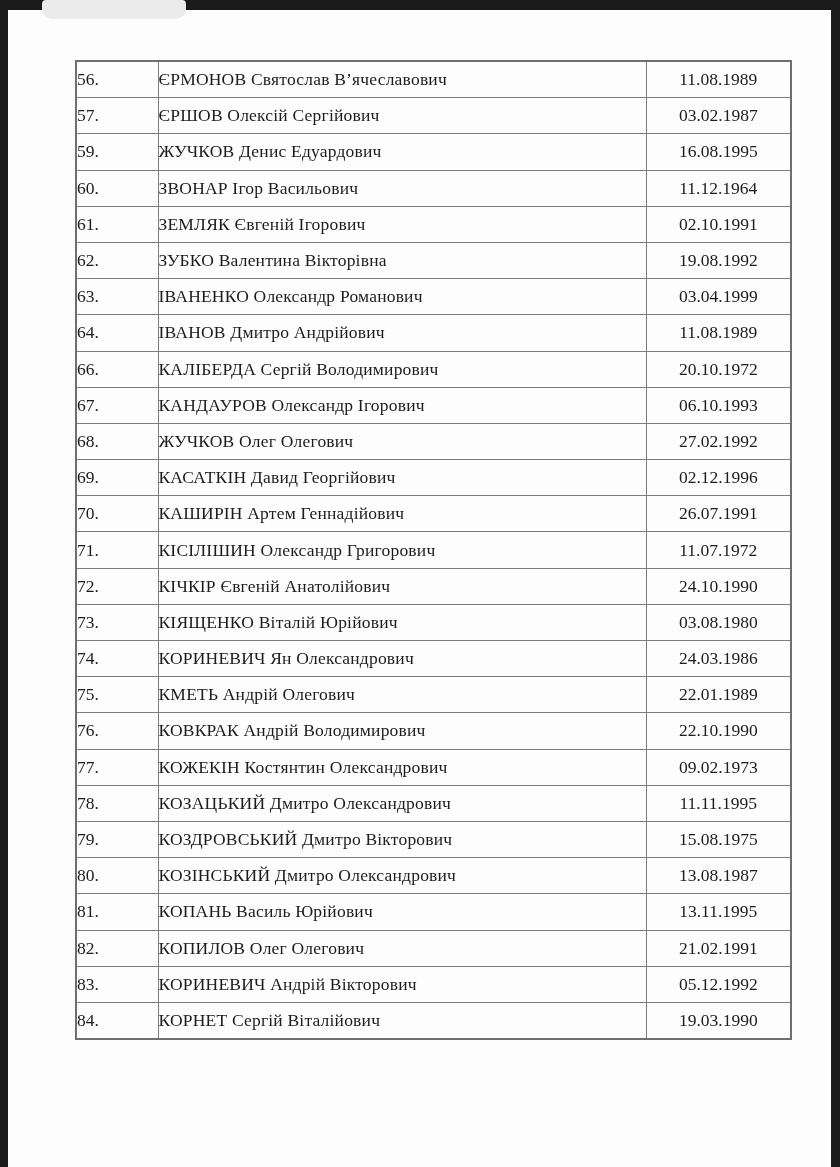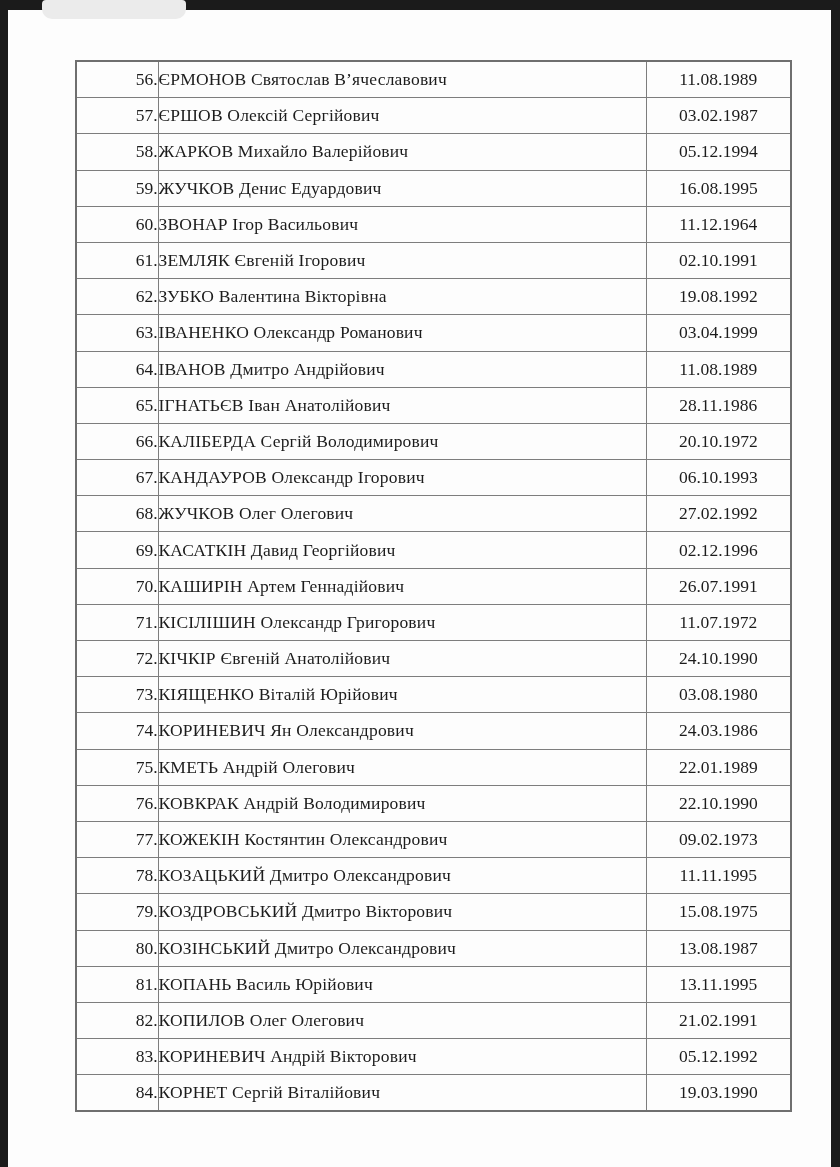--- a/index.html
+++ b/index.html
@@ -64,21 +64,20 @@
   table.roster td {
     height: 35.2px;
     padding: 0;
     font-size: 17.5px;
     color: #1c1c1c;
     vertical-align: middle;
     white-space: nowrap;
     overflow: hidden;
   }
   td.cell-num {
-    text-align: right;
     padding-right: 11px;
   }
   td.cell-name {
     text-align: left;
     padding-left: 11px;
     letter-spacing: 0.2px;
   }
   td.cell-dob {
     text-align: center;
   }
@@ -104,25 +103,20 @@
     <td class="cell-name">ЄРМОНОВ Святослав В’ячеславович</td>
     <td class="cell-dob">11.08.1989</td>
   </tr>
 
   <tr>
     <td class="cell-num">57.</td>
     <td class="cell-name">ЄРШОВ Олексій Сергійович</td>
     <td class="cell-dob">03.02.1987</td>
   </tr>
 
-  <tr>
-    <td class="cell-num">58.</td>
-    <td class="cell-name">ЖАРКОВ Михайло Валерійович</td>
-    <td class="cell-dob">05.12.1994</td>
-  </tr>
 
   <tr>
     <td class="cell-num">59.</td>
     <td class="cell-name">ЖУЧКОВ Денис Едуардович</td>
     <td class="cell-dob">16.08.1995</td>
   </tr>
 
   <tr>
     <td class="cell-num">60.</td>
     <td class="cell-name">ЗВОНАР Ігор Васильович</td>
@@ -146,25 +140,20 @@
     <td class="cell-name">ІВАНЕНКО Олександр Романович</td>
     <td class="cell-dob">03.04.1999</td>
   </tr>
 
   <tr>
     <td class="cell-num">64.</td>
     <td class="cell-name">ІВАНОВ Дмитро Андрійович</td>
     <td class="cell-dob">11.08.1989</td>
   </tr>
 
-  <tr>
-    <td class="cell-num">65.</td>
-    <td class="cell-name">ІГНАТЬЄВ Іван Анатолійович</td>
-    <td class="cell-dob">28.11.1986</td>
-  </tr>
 
   <tr>
     <td class="cell-num">66.</td>
     <td class="cell-name">КАЛІБЕРДА Сергій Володимирович</td>
     <td class="cell-dob">20.10.1972</td>
   </tr>
 
   <tr>
     <td class="cell-num">67.</td>
     <td class="cell-name">КАНДАУРОВ Олександр Ігорович</td>

